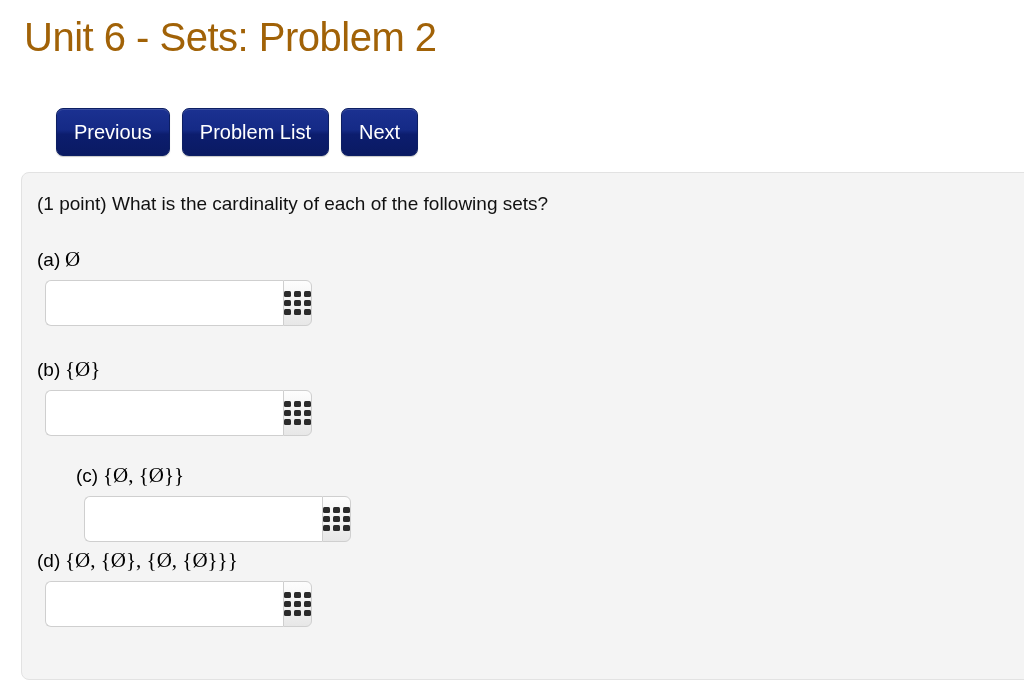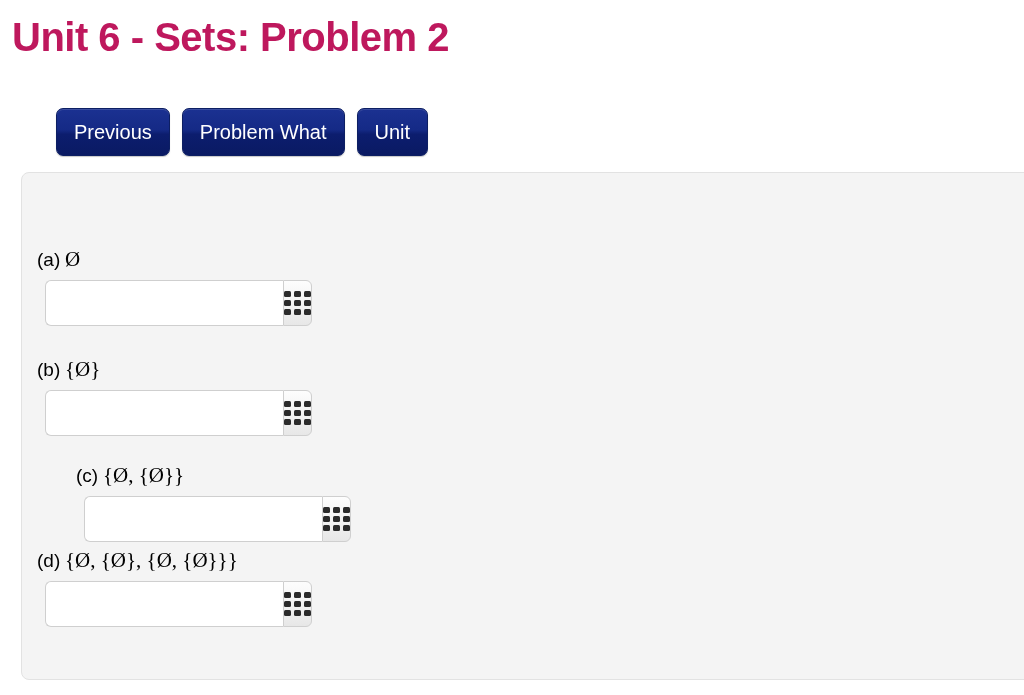--- a/index.html
+++ b/index.html
@@ -12,27 +12,27 @@
     height: 695px;
     overflow: hidden;
     font-family: "Liberation Sans", sans-serif;
     color: #000000;
     position: relative;
   }
 
   
   .page-title {
     position: absolute;
-    left: 12px;
+    left: 24px;
     top: 13px;
     font-size: 40px;
-    font-weight: bold;
+    font-weight: normal;
     letter-spacing: -0.5px;
     line-height: 48px;
-    color: #be185d;
+    color: #a16207;
     white-space: nowrap;
   }
 
   
   .nav-bar {
     position: absolute;
     left: 21px;
     top: 108px;
     display: flex;
     gap: 12px;
@@ -155,26 +155,27 @@
     border-radius: 1.5px;
   }
 </style>
 </head>
 <body>
 
 <div class="page-title">Unit 6 - Sets: Problem 2</div>
 
 <div class="nav-bar">
   <button class="nav-button">Previous</button>
-  <button class="nav-button">Problem What</button>
-  <button class="nav-button">Unit</button>
+  <button class="nav-button">Problem List</button>
+  <button class="nav-button">Next</button>
 </div>
 
 <div class="problem-panel">
 
+  <div class="question-text">(1 point) What is the cardinality of each of the following sets?</div>
 
   <div class="part part-a">
     <div class="part-label">
       <span class="tag">(a)</span>
       <span class="setexpr">Ø</span>
     </div>
     <div class="answer-row">
       <input class="answer-input" type="text" value="" style="">
       <button class="keypad-button">
         <span class="keypad-grid">

